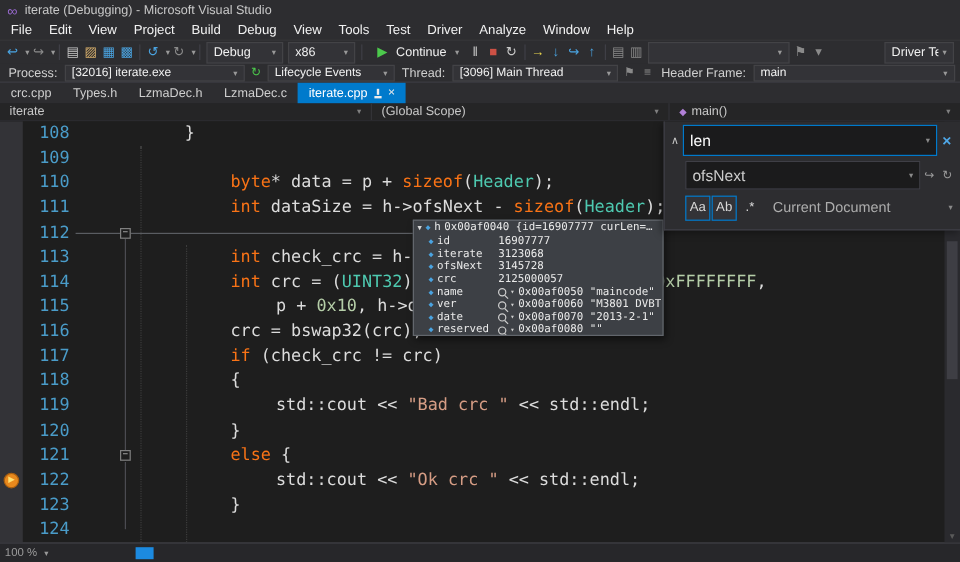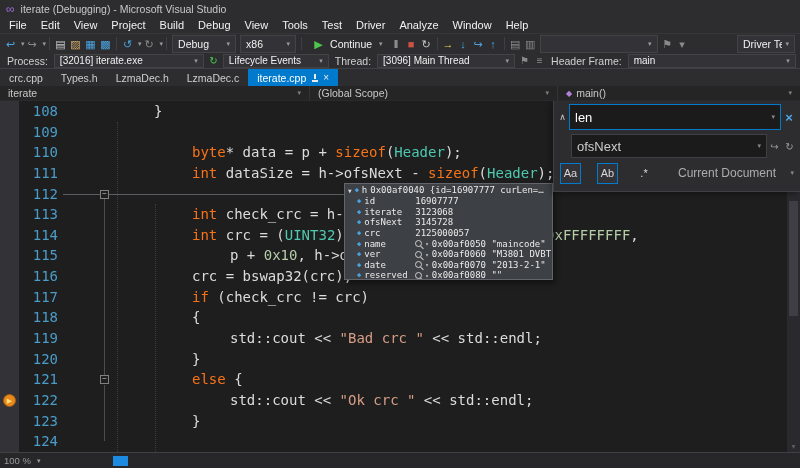--- a/index.html
+++ b/index.html
@@ -70,21 +70,21 @@
 
   .find-panel{position:absolute;top:0;right:0;width:247px;background:#2d2d30;border-left:1px solid #3f3f46;border-bottom:1px solid #3f3f46;box-shadow:-2px 2px 6px rgba(0,0,0,.35);z-index:50;padding:3px 3px 7px 2px}
   .f-row{display:flex;align-items:center}
   .f-chevron{width:13px;height:26px;color:#c8c8c8;font-size:9px;text-align:center;line-height:26px;flex:none}
   .f-input{flex:1;height:26px;background:#1b1b1c;border:1px solid #007acc;display:flex;align-items:center;padding:0 5px;color:#fff;font-size:13px}
   .fi-caret{margin-left:auto;font-size:7px;color:#8a8a8a}
   .f-close{width:16px;text-align:center;color:#4fa8e8;font-size:13px;font-weight:bold;flex:none}
   .f-row2{margin:4px 0 4px 15px}
   .f-input2{height:24px;border:1px solid #3f3f46;color:#ccc}
   .f-rep{width:15px;color:#9a9a9a;font-size:10px;text-align:center;flex:none}
-  .f-row3{margin-left:4px;gap:16px;height:22px}
+  .f-row3{margin-left:15px;gap:1px;height:22px}
   .f-toggle{width:21px;height:21px;border:1px solid #007acc;background:#333337;color:#d8d8d8;font-size:11px;display:flex;align-items:center;justify-content:center;flex:none}
   .f-flat{width:20px;height:21px;color:#d8d8d8;font-size:11px;display:flex;align-items:center;justify-content:center;flex:none}
   .f-scope{margin-left:8px;color:#adadad;font-size:12px;display:flex;align-items:center;flex:1}
   .caret2{font-size:7px;color:#8a8a8a;margin-left:auto;margin-right:3px}
 
   .vscroll{position:absolute;right:0;top:0;bottom:0;width:13px;background:#2a2a2e;z-index:10}
   .vthumb{position:absolute;left:2px;right:2px;top:100px;height:115px;background:#3e3e44}
   .vs-arrow{position:absolute;left:0;right:0;text-align:center;color:#5a5a5a;font-size:8px}
 
   .bottombar{position:absolute;left:0;right:0;bottom:0;height:16px;background:#27272a;border-top:1px solid #3f3f46;display:flex;align-items:center}

